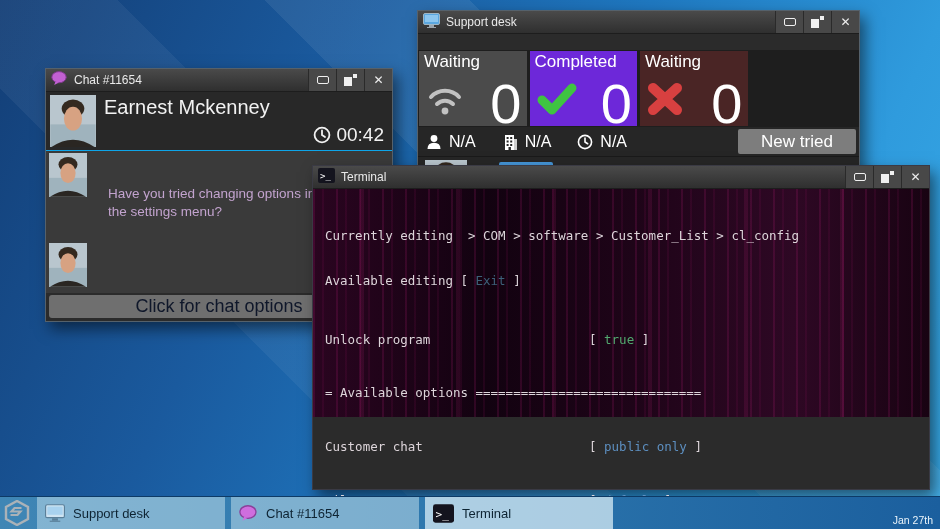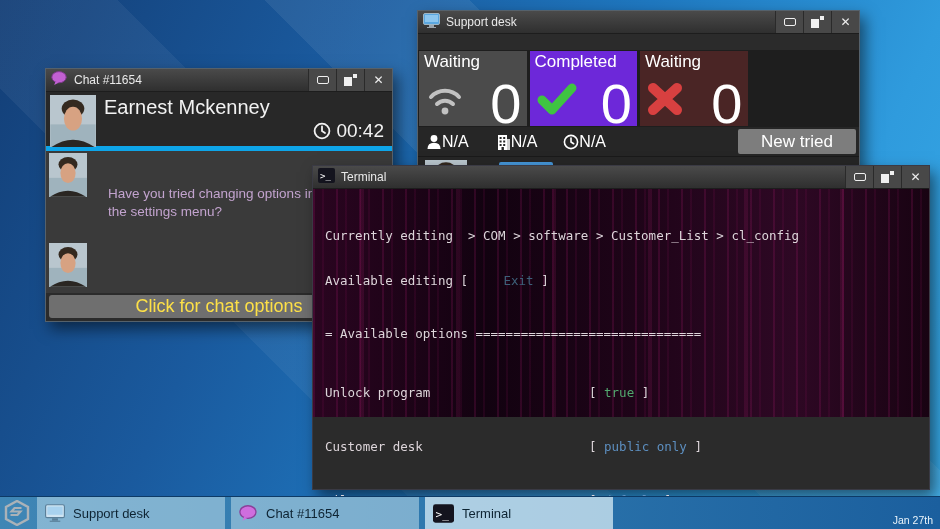--- a/index.html
+++ b/index.html
@@ -42,50 +42,50 @@
   .stat-tile { position:relative; overflow:hidden; }
   .stat-tile .stat-label { position:absolute; left:5px; top:1px; color:#fff; font-size:17px; }
   .stat-tile .stat-value { position:absolute; right:5px; bottom:-6px; color:#fff; font-size:56px; line-height:1; }
   .stat-tile .stat-icon { position:absolute; left:7px; bottom:7px; }
   .tile-waiting { background:#4b4b4b; }
   .tile-ongoing { background:#2d5d87; }
   .tile-completed { background:#6d28d9; }
   .tile-failed { background:#4a2525; }
 
   .info-row { height:29px; background:#262626; display:flex; align-items:center; color:#fff; font-size:16px; padding:0 4px; position:relative; }
-  .info-group { display:flex; align-items:center; gap:0; margin-right:26px; }
+  .info-group { display:flex; align-items:center; gap:7px; margin-right:26px; }
   .info-group:first-child { margin-left:4px; }
   .new-ticket-btn {
     position:absolute; right:3px; top:2px; bottom:2px; width:118px;
     background:#7d7d7d; border:none; border-radius:2px;
     color:#fff; font-size:17px; font-family:inherit; cursor:pointer;
   }
   .ticket-row { height:40px; background:#262626; border-top:1px solid #1a1a1a; position:relative; }
   .ticket-avatar { position:absolute; left:7px; top:3px; }
   .ticket-badge {
     position:absolute; left:81px; top:5px;
     background:#4596d8; color:#fff; font-size:15px;
     padding:2px 8px; border-radius:2px;
   }
 
   
   #chat-window { left:45px; top:68px; width:348px; height:254px; z-index:10; }
-  .chat-header { height:59px; background:#282828; position:relative; border-bottom:5px solid #0ea5e9; }
+  .chat-header { height:59px; background:#282828; position:relative; border-bottom:1px solid #0ea5e9; }
   .chat-header .avatar { position:absolute; left:4px; top:3px; }
   .chat-name { position:absolute; left:58px; top:4px; color:#f2f2f2; font-size:20px; }
   .chat-timer { position:absolute; right:8px; bottom:4px; display:flex; align-items:center; gap:5px; color:#f2f2f2; font-size:19px; }
   .chat-messages { height:142px; background:#3a3a3a; position:relative; }
   .msg-avatar-1 { position:absolute; left:3px; top:2px; }
   .msg-text-1 { position:absolute; left:62px; top:34px; width:228px; font-size:13.5px; line-height:1.3; }
   .msg-avatar-2 { position:absolute; left:3px; top:92px; }
   .msg-text-2 { position:absolute; left:62px; top:94px; width:228px; font-size:13.5px; line-height:1.3; }
   .chat-footer { height:28px; padding:2px 3px 3px 3px; background:#2b2b2b; }
   .chat-options-btn {
     width:100%; height:100%; background:#6f6f6f; border:none; border-radius:3px;
-    color:#fde047; font-size:18px; font-family:inherit; cursor:pointer;
+    color:#0f172a; font-size:18px; font-family:inherit; cursor:pointer;
   }
 
   
   #terminal-window { left:312px; top:165px; width:618px; height:325px; z-index:20; border-color:#3a3a44; }
   .term-body {
     height:228px;
     background-image:
       repeating-linear-gradient(90deg, rgba(200,30,130,0.16) 0 2px, transparent 2px 9px, rgba(140,15,90,0.14) 9px 11px, transparent 11px 23px),
       repeating-linear-gradient(90deg, transparent 0 47px, rgba(220,40,140,0.12) 47px 51px, transparent 51px 96px),
       linear-gradient(90deg, #2a0520, #120210 28%, #1e0418 52%, #2e0824 78%, #180312 100%);
@@ -94,21 +94,21 @@
     font-size:12.5px; line-height:15px;
     color:#ddd5da;
     padding:9px 12px;
     white-space:pre;
   }
   .term-line { white-space:pre; }
   .opt-row { margin-top:9px; }
   .opt-label { display:inline-block; width:264px; }
   .section-line { margin-top:8px; }
   .unlock-line { margin-top:14px; }
-  .exit-cmd { cursor:pointer;padding-left:28px; }
+  .exit-cmd { cursor:pointer; }
   .tval { cursor:pointer; }
 
   
   .taskbar {
     position:absolute; left:0; right:0; bottom:0; height:33px; z-index:30;
     background:linear-gradient(90deg, #3f86b5 0%, #2e78ae 45%, #1b5f9e 100%);
     border-top:1px solid #0d3a66;
     display:flex; align-items:stretch;
   }
   .tb-logo { width:34px; display:flex; align-items:center; justify-content:center; cursor:pointer; }
@@ -317,23 +317,23 @@
               <path d="M0 3 h8 v9 h-8 Z" fill="#f0f0f0"></path>
               <path d="M9 0 h4 v4 h-4 Z" fill="#f0f0f0"></path>
             </svg>
           </span>
         <span class="wbtn">✕</span>
       </span>
     </div>
     <div class="term-body">
       <div class="term-line">Currently editing  &gt; COM &gt; software &gt; Customer_List &gt; cl_config</div>
       <div class="term-line"><span>Available editing</span><span> </span><span>[ </span><span class="exit-cmd" style="color: rgb(61, 96, 121);">Exit</span><span> ]</span></div>
+      <div class="term-line unlock-line"><span class="opt-label">Unlock program</span><span>[ </span><span class="tval" style="color: rgb(82, 168, 110);">true</span><span> ]</span></div>
       <div class="term-line section-line">= Available options ==============================</div>
-      <div class="term-line unlock-line"><span class="opt-label">Unlock program</span><span>[ </span><span class="tval" style="color: rgb(82, 168, 110);">true</span><span> ]</span></div>
-      <div class="term-line opt-row"><span class="opt-label">Customer desk</span><span>[ </span><span class="tval" style="color: rgb(93, 143, 192);">public only</span><span> ]</span></div>
+      <div class="term-line opt-row"><span class="opt-label">Customer chat</span><span>[ </span><span class="tval" style="color: rgb(93, 143, 192);">public only</span><span> ]</span></div>
       <div class="term-line opt-row"><span class="opt-label">File access</span><span>[ </span><span class="tval" style="color: rgb(93, 143, 192);">default</span><span> ]</span></div>
       
       
       
     </div>
   </div>
 
   <div class="taskbar">
     <span class="tb-logo">
       <svg width="26" height="26" viewBox="0 0 26 26">

